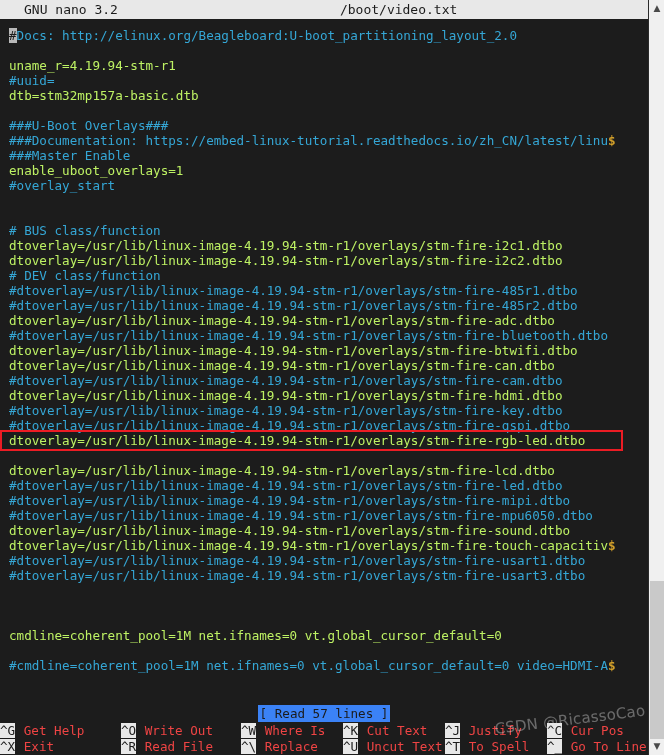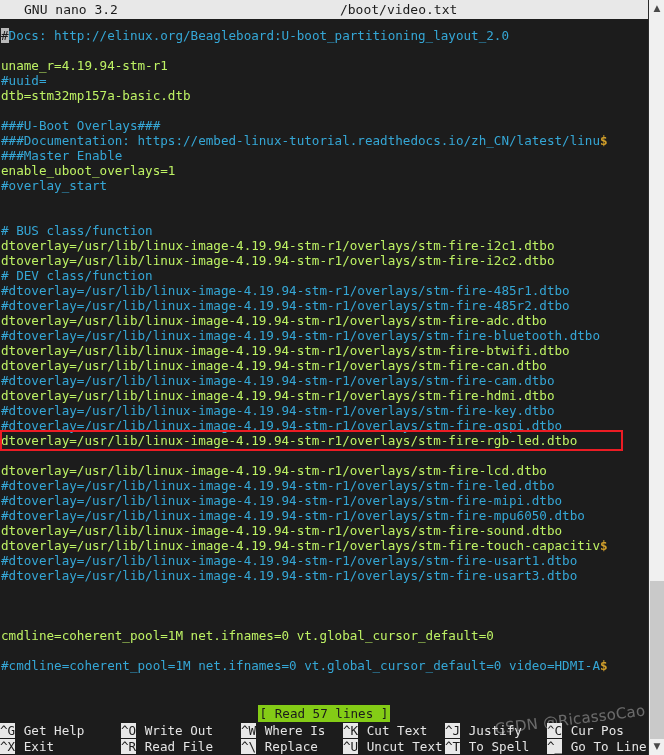--- a/index.html
+++ b/index.html
@@ -38,21 +38,21 @@
   }
   #titlebar .tb-pad { width: 24px; display:inline-block; }
   #titlebar .tb-version { }
   #titlebar .tb-spacer { flex: 0 0 auto; width: 222px; }
   #titlebar .tb-file { }
 
   
   #editor {
     position: relative;
     margin-top: 9px;
-    padding-left: 1px;
+    padding-left: 9px;
     height: 678px;
   }
   .line {
     height: 15px;
     white-space: pre;
     overflow: hidden;
   }
   .cmt { color: #35a7d6; }
   .txt { color: #bef264; }
   .cont { color: #d3a02a; font-weight: bold; }
@@ -76,21 +76,21 @@
   
   #statusbar {
     position: absolute;
     left: 0; right: 0;
     top: 705px;
     height: 17px;
     text-align: center;
   }
   #statusmsg {
     display: inline-block;
-    background: #84cc16;
+    background: #3b82f6;
     color: #1b1b1b;
     padding: 1px 2px;
     white-space: pre;
     font-size: 12.6px;
     line-height: 15px;
   }
 
   
   #helpbar {
     position: absolute;
@@ -114,21 +114,21 @@
     white-space: pre;
     font-size: 12.6px;
     line-height: 15px;
   }
   .hkey {
     background: #e8e8e8;
     color: #1b1b1b;
     padding: 0 0px;
   }
   .hlbl {
-    color: #e5e5e5;
+    color: #ef4444;
     padding-left: 1px;
   }
 
   
   .c1 { width: 121px; }
   .c2 { width: 120px; }
   .c3 { width: 102px; }
   .c4 { width: 102px; }
   .c5 { width: 102px; }
   .c6 { width: 101px; }

